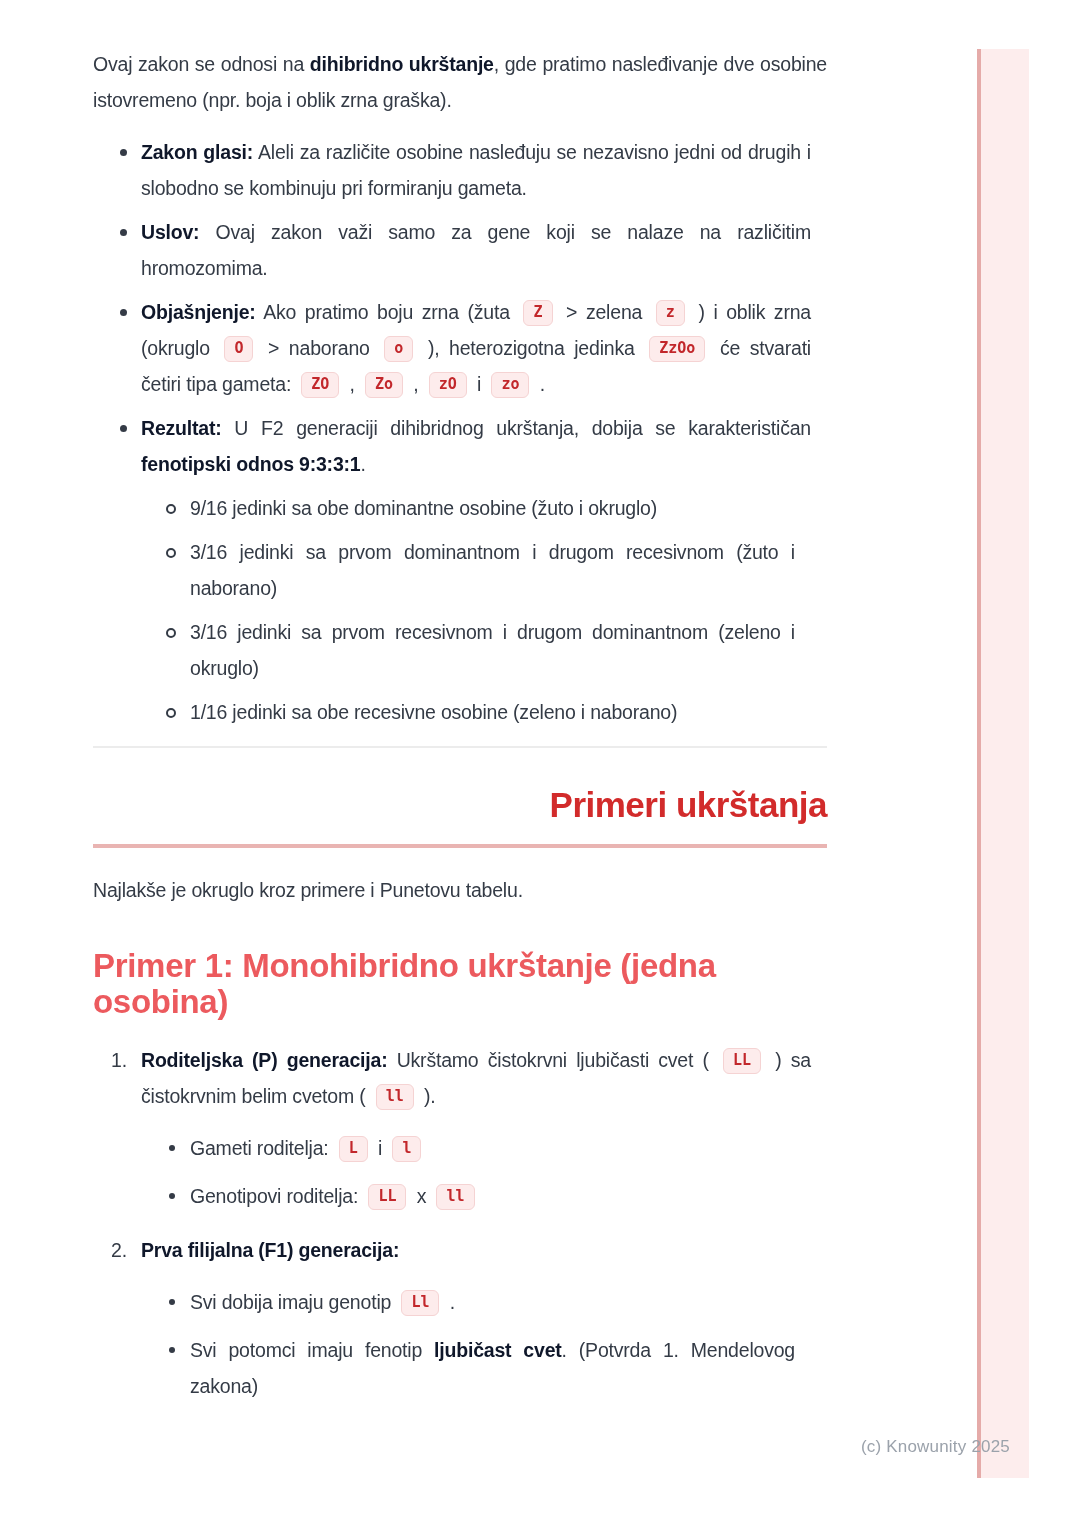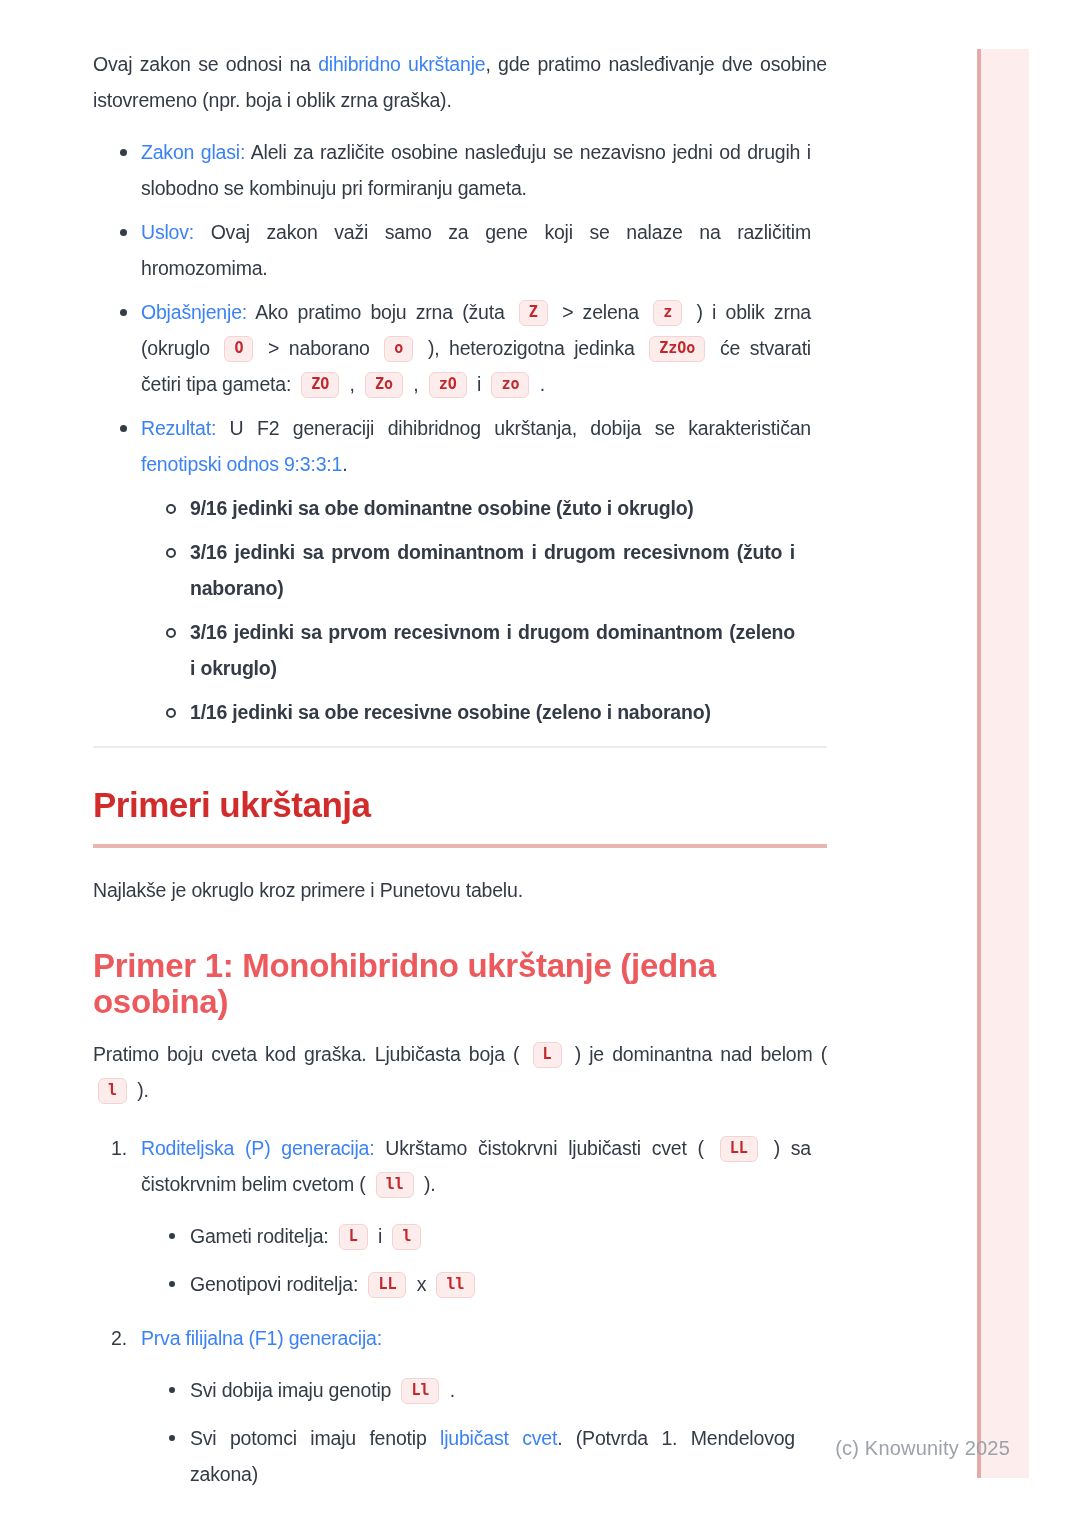--- a/index.html
+++ b/index.html
@@ -3,52 +3,52 @@
 <meta charset="utf-8">
 <style>
   html,body{margin:0;padding:0;}
   body{
     width:1080px;height:1528px;background:#ffffff;position:relative;overflow:hidden;
     font-family:"Liberation Sans",sans-serif;color:#343b46;
   }
   .content{position:absolute;left:93px;top:0;width:734px;}
   .para{font-size:19.5px;line-height:36px;margin:0;text-align:justify;letter-spacing:-0.2px;}
   .intro{margin-top:46px;margin-bottom:12px;}
-  strong{font-weight:400;color:#3b82f6;}
+  strong{font-weight:700;color:#0f172a;}
   
   ul,ol{list-style:none;margin:16px;padding:0;}
   .blist>li{position:relative;padding-left:32px;margin-bottom:8px;font-size:19.5px;line-height:36px;text-align:justify;letter-spacing:-0.2px;}
   .dot{position:absolute;left:11px;top:15px;width:7px;height:7px;border-radius:50%;background:#343b46;}
-  .sublist{margin-top:0;font-weight:bold;}
+  .sublist{margin-top:0;}
   .sublist>li{position:relative;padding-left:33px;margin-bottom:8px;margin-top:8px;}
   .circle{position:absolute;left:9px;top:14px;width:6px;height:6px;border:2px solid #343b46;border-radius:50%;background:transparent;}
   
   .divider{border:none;border-top:2px solid #ececec;margin:16px 0 0;}
   .h1{font-size:35px;line-height:42px;font-weight:700;color:#d22b2b;letter-spacing:-0.5px;
-      margin:36px 0 0;padding-bottom:18px;border-bottom:4px solid #e9b4b2;}
+      margin:36px 0 0;padding-bottom:18px;border-bottom:4px solid #e9b4b2;text-align:right;}
   .section-intro{margin-top:24px;}
   .h2{font-size:33px;line-height:36px;font-weight:700;color:#ec5a5e;letter-spacing:-0.3px;margin:40px 0 8px;}
   .example-intro{margin-top:16px;}
   
   .steps{margin-top:22px;}
   .steps>li{position:relative;padding-left:32px;margin-bottom:18px;font-size:19.5px;line-height:36px;text-align:justify;letter-spacing:-0.2px;}
   .num{position:absolute;left:2px;top:0;}
   .substeps{margin-top:16px;}
   .substeps>li{position:relative;padding-left:33px;margin-bottom:12px;}
   .substeps .dot{left:12px;top:15px;width:6px;height:6px;}
   
   .badge{
     display:inline-block;font-family:"DejaVu Sans Mono",monospace;font-size:15px;font-weight:700;
     color:#c2272b;background:#fdecec;border:1px solid #f5d3d3;border-radius:6px;
     padding:1px 9px 2px;margin:0 5px;line-height:21px;vertical-align:2px;letter-spacing:0;
   }
   
   .side-bar{position:absolute;left:977px;top:49px;width:52px;height:1429px;background:#fdeded;border-left:4px solid #e5aba9;box-sizing:border-box;}
   
-  .footer{position:absolute;top:1437px;right:70px;font-size:20px;color:#9ba2ab;z-index:2;letter-spacing:0.2px;}
+  .footer{position:absolute;top:1437px;right:70px;font-size:17px;color:#9ba2ab;z-index:2;letter-spacing:0.2px;}
 </style>
 </head>
 <body>
 
 <div class="content">
 
   <p class="para intro"><span>Ovaj zakon se odnosi na </span><strong>dihibridno ukrštanje</strong><span>, gde pratimo nasleđivanje dve osobine istovremeno (npr. boja i oblik zrna graška).</span></p>
 
   <ul class="blist">
     <li>
@@ -88,21 +88,20 @@
   </ul>
 
   <hr class="divider">
 
   <h1 class="h1">Primeri ukrštanja</h1>
 
   <p class="para section-intro">Najlakše je okruglo kroz primere i Punetovu tabelu.</p>
 
   <h2 class="h2">Primer 1: Monohibridno ukrštanje (jedna osobina)</h2>
 
-  <p class="para example-intro"><span>Pratimo boju cveta kod graška. Ljubičasta boja ( </span><code class="badge">L</code><span> ) je dominantna nad belom ( </span><code class="badge">l</code><span> ).</span></p>
 
   <ol class="steps">
     <li>
       <span class="num">1.</span>
       <div><strong>Roditeljska (P) generacija:</strong><span> Ukrštamo čistokrvni ljubičasti cvet ( </span><code class="badge">LL</code><span> ) sa čistokrvnim belim cvetom ( </span><code class="badge">ll</code><span> ).</span></div>
       <ul class="substeps">
         <li>
           <span class="dot"></span>
           <div><span>Gameti roditelja: </span><code class="badge">L</code><span> i </span><code class="badge">l</code></div>
         </li>

